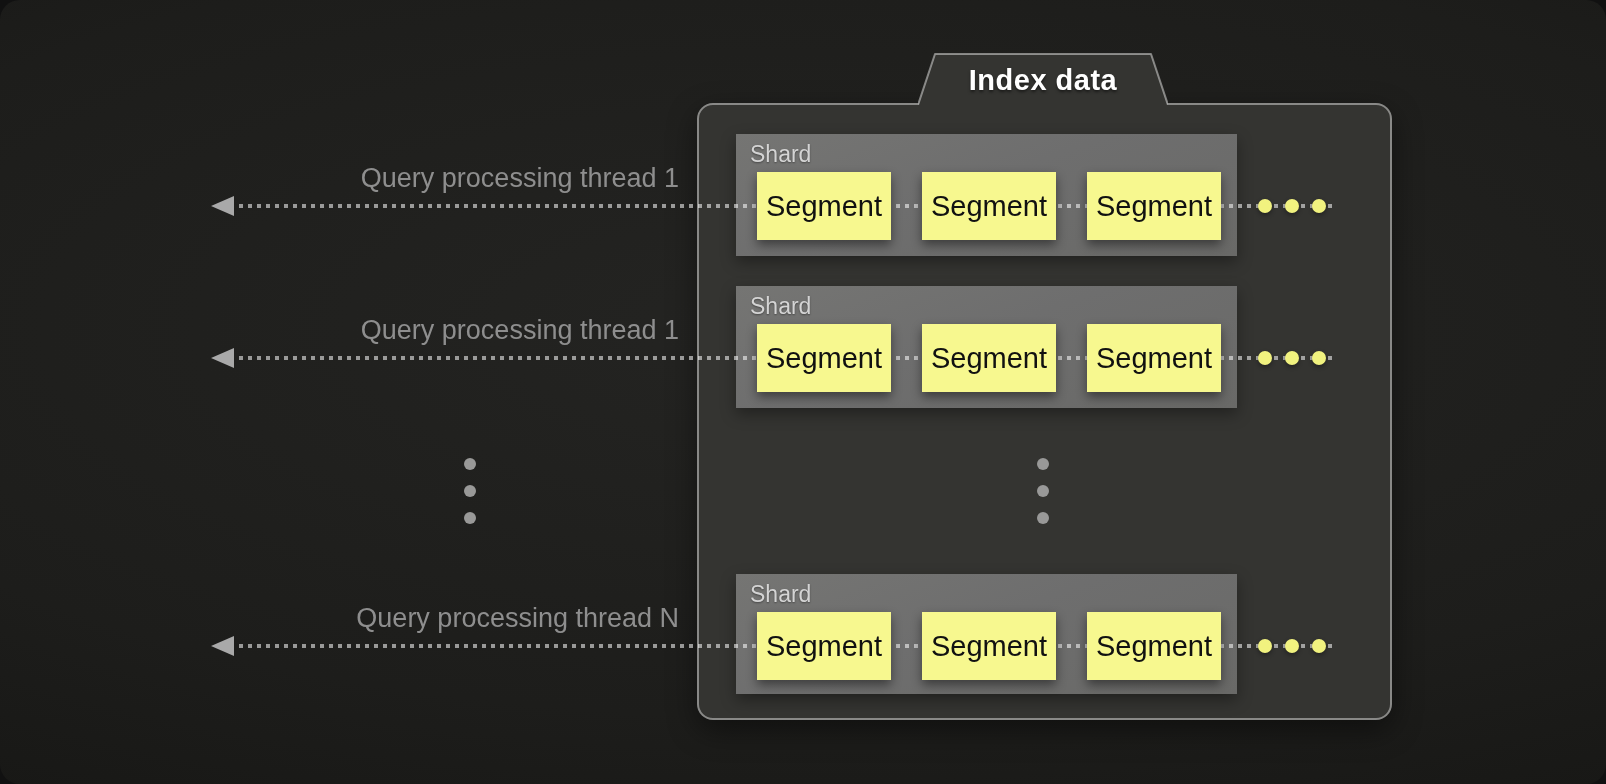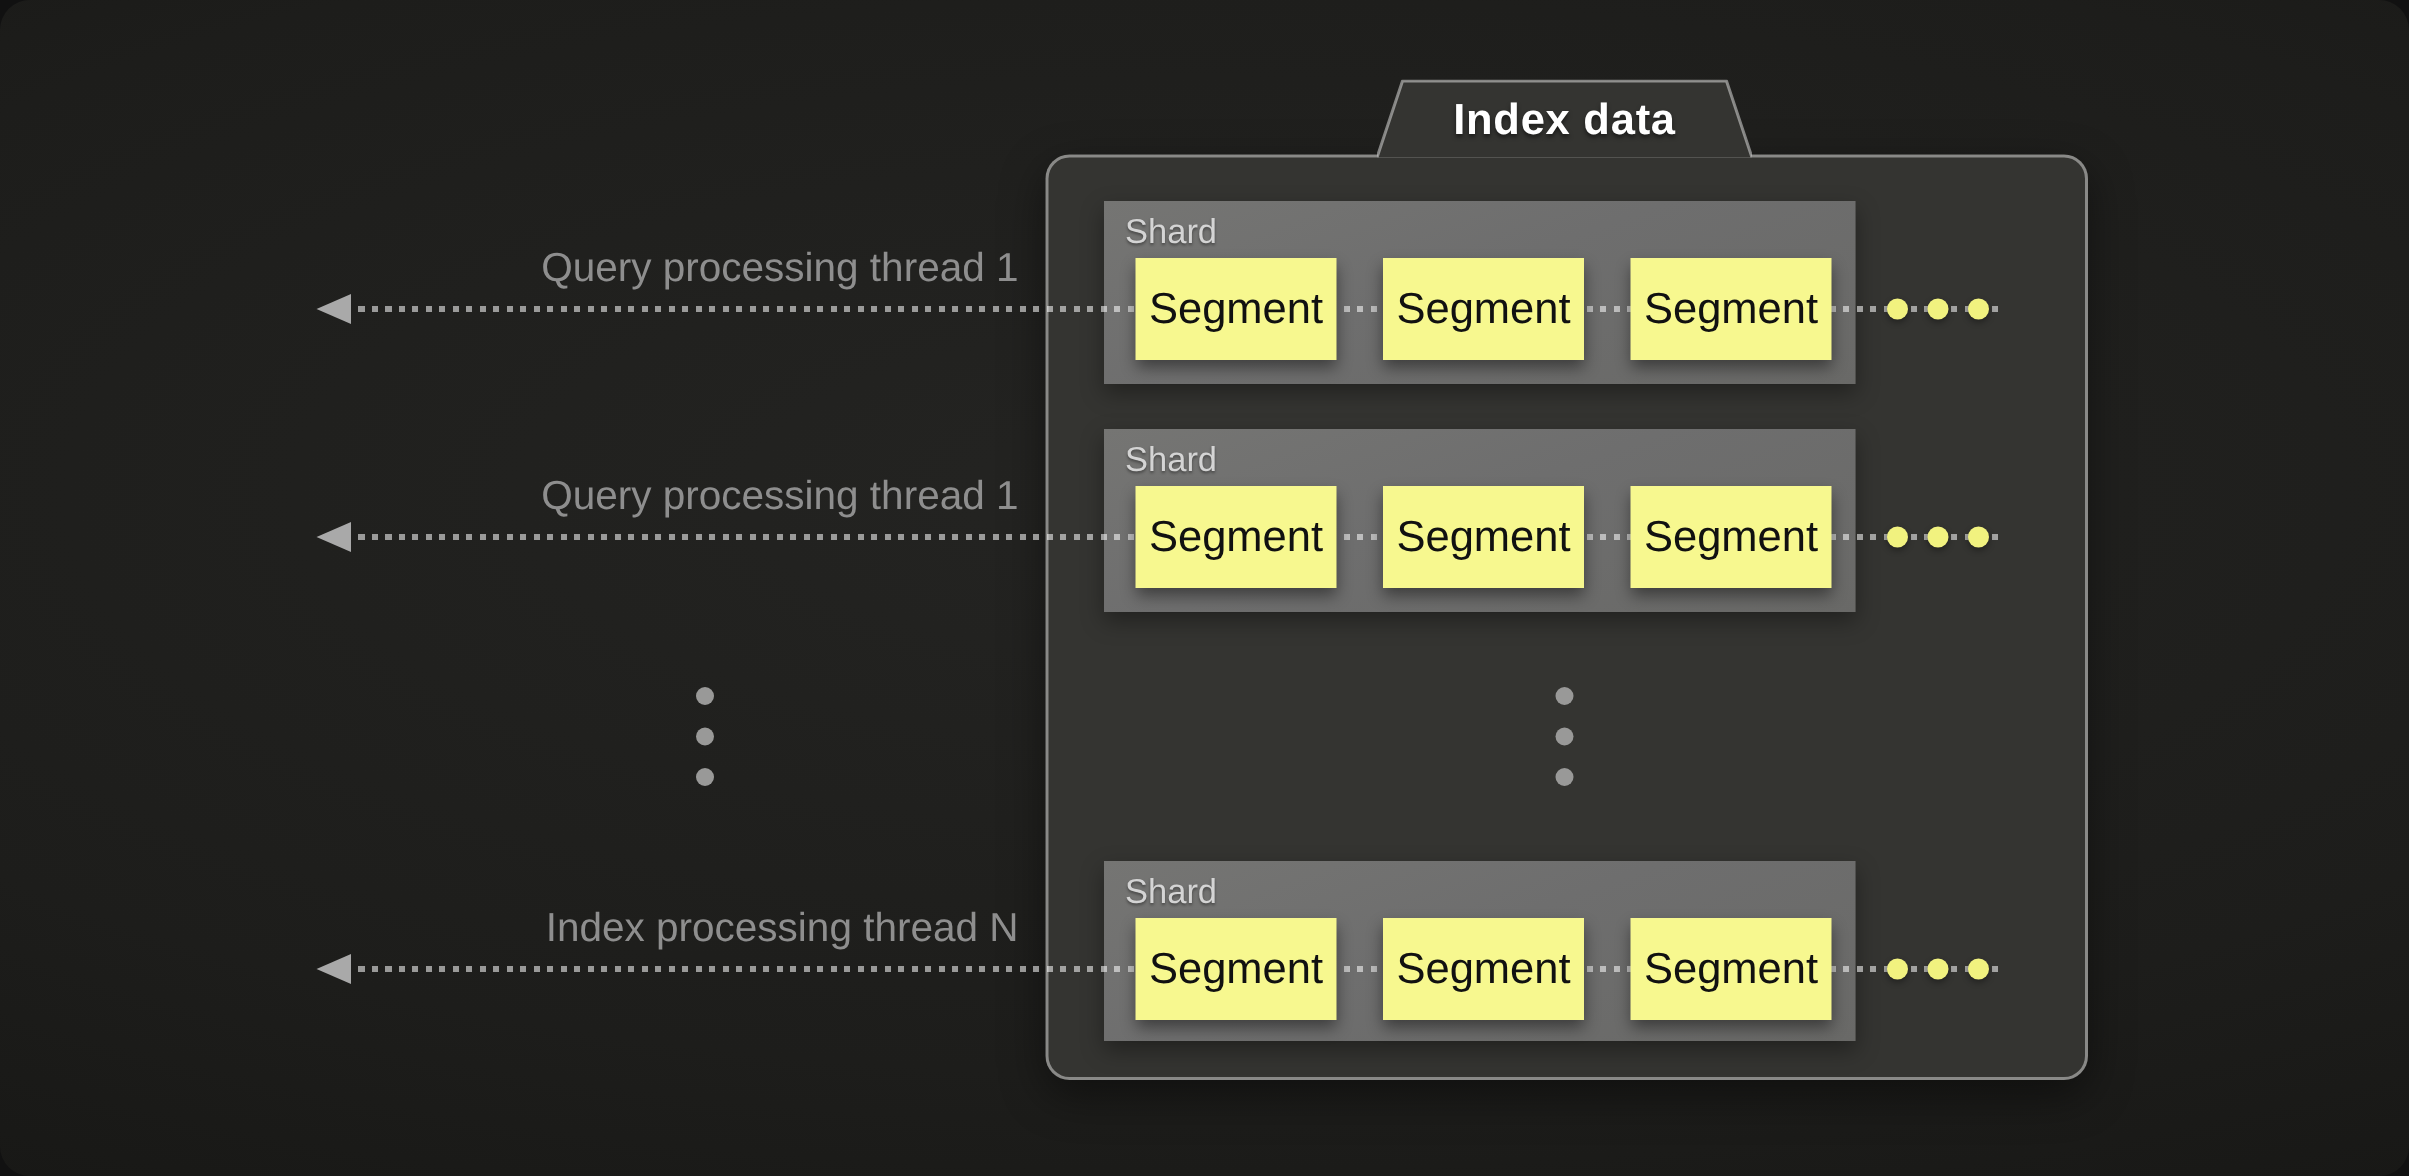--- a/index.html
+++ b/index.html
@@ -108,21 +108,21 @@
 
   <div class="flow-line line-1"></div>
   <div class="flow-line line-2"></div>
   <div class="flow-line line-3"></div>
   <div class="arrow-head ah-1"></div>
   <div class="arrow-head ah-2"></div>
   <div class="arrow-head ah-3"></div>
 
   <div class="thread-label tl-1">Query processing thread 1</div>
   <div class="thread-label tl-2">Query processing thread 1</div>
-  <div class="thread-label tl-3">Index processing thread N</div>
+  <div class="thread-label tl-3">Query processing thread N</div>
 
   <div class="segment seg-x1 seg-r1">Segment</div>
   <div class="segment seg-x2 seg-r1">Segment</div>
   <div class="segment seg-x3 seg-r1">Segment</div>
 
   <div class="segment seg-x1 seg-r2">Segment</div>
   <div class="segment seg-x2 seg-r2">Segment</div>
   <div class="segment seg-x3 seg-r2">Segment</div>
 
   <div class="segment seg-x1 seg-r3">Segment</div>

